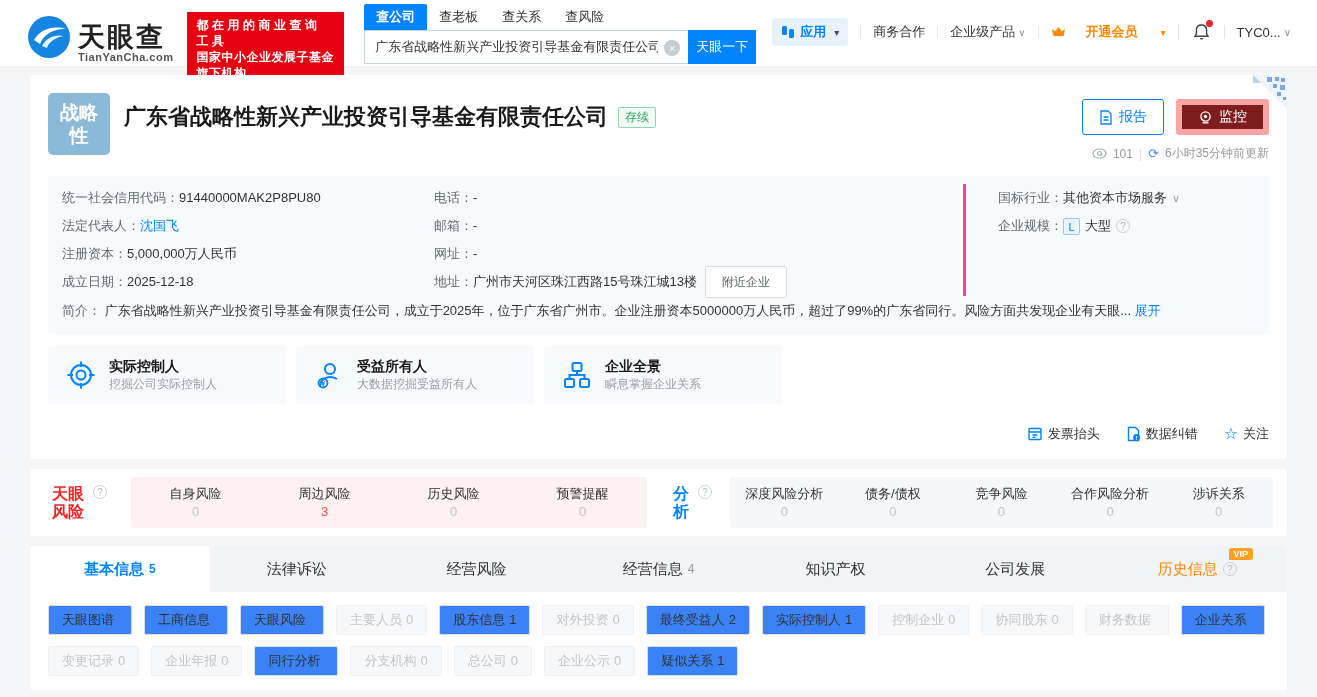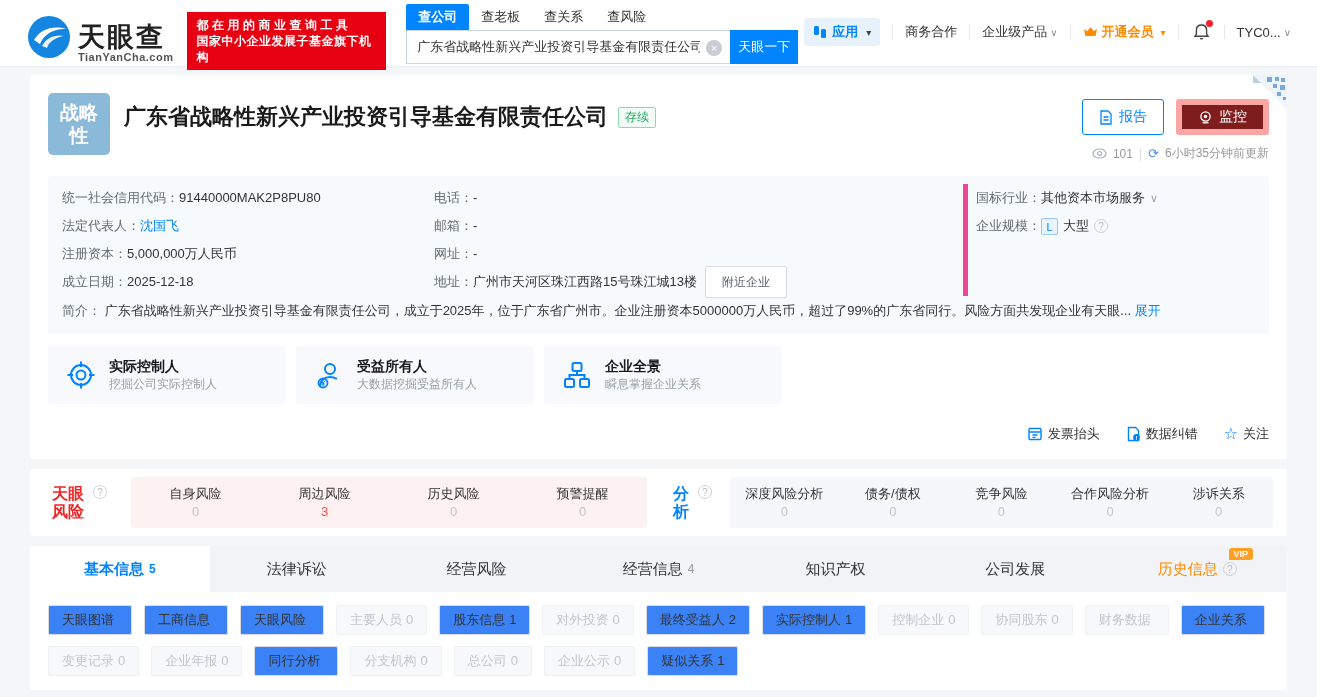--- a/index.html
+++ b/index.html
@@ -10,37 +10,37 @@
   
   .topbar { height:66px; background:#fff; display:flex; align-items:flex-start; padding:0 26px 0 28px; position:relative; box-shadow:0 1px 2px rgba(0,0,0,.04); }
   .logo { display:flex; align-items:center; margin-top:11px; cursor:pointer; }
   .logo-text { margin-left:8px; }
   .logo-cn { font-size:27px; font-weight:bold; color:#222; letter-spacing:2px; line-height:28px;margin-top:12px; }
   .logo-en { font-size:11px; font-weight:bold; color:#555; letter-spacing:.5px; }
   .slogan { margin:12px 0 0 14px; background:#e60012; color:#fff; padding:5px 9px; font-size:12px; font-weight:bold; line-height:16px; }
   .slogan .l1 { letter-spacing:3.5px; }
   .slogan .l2 { letter-spacing:.5px; }
 
-  .search-area { margin:6px 6px 0 20px; }
+  .search-area { margin:6px 16px 0 20px; }
   .search-tabs { display:flex; align-items:flex-end; height:24px; }
   .stab { font-size:13px; color:#333; padding:4px 12px; cursor:pointer; }
   .stab.active { background:#0084ff; color:#fff; font-weight:bold; border-radius:2px 2px 0 0; }
   .search-row { display:flex; }
   .search-box { position:relative; width:324px; height:34px; border:1px solid #c7d4e1; border-right:none; background:#fff; }
   .search-box input { width:100%; height:100%; border:none; outline:none; padding:0 30px 0 10px; font-size:13px; color:#333; font-family:inherit; }
   .clear-ic { position:absolute; right:8px; top:9px; width:16px; height:16px; border-radius:50%; background:#c9ccd4; color:#fff; font-size:11px; line-height:16px; text-align:center; cursor:pointer; }
   .search-btn { width:68px; height:34px; background:#0084ff; color:#fff; border:none; font-size:13px; cursor:pointer; font-family:inherit; }
 
   .topnav { margin-left:auto; margin-top:18px; display:flex; align-items:center; font-size:13px; color:#333; white-space:nowrap; }
   .tn-sep { width:1px; height:14px; background:#e3e5e8; margin:0 12px; }
   .apps-chip { display:flex; align-items:center; gap:5px; background:#e8f2fd; color:#0084ff; padding:5px 9px; border-radius:3px; cursor:pointer; font-weight:bold; }
   .caret { font-size:10px; color:#8a9099; margin-left:3px; }
   .apps-chip .caret { color:#445; }
   .tn-item { cursor:pointer; display:flex; align-items:center; }
-  .vip-link { color:#ff8a00; font-weight:bold; display:flex; align-items:center; gap:4px; cursor:pointer; }
+  .vip-link { color:#ff8a00; font-weight:bold; display:flex; align-items:center; gap:20px; cursor:pointer; }
   .vip-link .caret { color:#ff8a00; }
   .bell-wrap { position:relative; cursor:pointer; margin:0 2px; }
   .bell-dot { position:absolute; top:-3px; right:-3px; width:7px; height:7px; border-radius:50%; background:#f5222d; }
   .user-item { color:#333; cursor:pointer; }
 
   
   .wrap { width:1257px; margin:9px auto 0; }
   .card { background:#fff; border-radius:3px; position:relative; }
   .card1 { padding:18px 18px 16px; }
   .corner-deco { position:absolute; top:0; right:0; }
@@ -59,21 +59,21 @@
   .btn-solid { border:6px solid #fca5a5; background:#7f1d1d; color:#fff; }
   .stats-row { margin-top:10px; font-size:12px; color:#999; display:flex; align-items:center; justify-content:flex-end; gap:6px; }
   .stats-row .refresh { color:#4d8fe8; font-size:13px; }
   .stats-row .divider { color:#ddd; }
 
   
   .info-panel { margin-top:14px; background:#f7fafc; border-radius:3px; padding:8px 14px 10px; font-size:13px; }
   .info-cols { display:flex; }
   .icol1 { width:372px; }
   .icol2 { flex:1; }
-  .icol3 { width:292px; border-left:5px solid #ec4899; padding-left:8px; }
+  .icol3 { width:292px; border-left:3px solid #ec4899; padding-left:32px; }
   .irow { line-height:28px; height:28px; white-space:nowrap; display:flex; align-items:center; }
   .ilabel { color:#646a73; }
   .ival { color:#333; }
   .link-blue { color:#0084ff; cursor:pointer; }
   .nearby-chip { margin-left:8px; border:1px solid #d8dde3; color:#595f66; font-size:12px; padding:1px 16px; border-radius:2px; background:#fff; cursor:pointer; }
   .chev { color:#9aa3ad; font-size:11px; margin-left:5px; cursor:pointer; }
   .scale-badge { display:inline-block; width:17px; height:17px; line-height:16px; text-align:center; border:1px solid #9cc6f3; color:#0084ff; background:#eaf4ff; border-radius:2px; font-size:11px; margin-right:5px; }
   .q-ic { display:inline-block; width:14px; height:14px; border:1px solid #ccd1d9; color:#b6bcc6; border-radius:50%; font-size:10px; line-height:13px; text-align:center; margin-left:5px; cursor:pointer; }
   .intro-row { line-height:26px; margin-top:2px; white-space:nowrap; overflow:hidden; }
 

